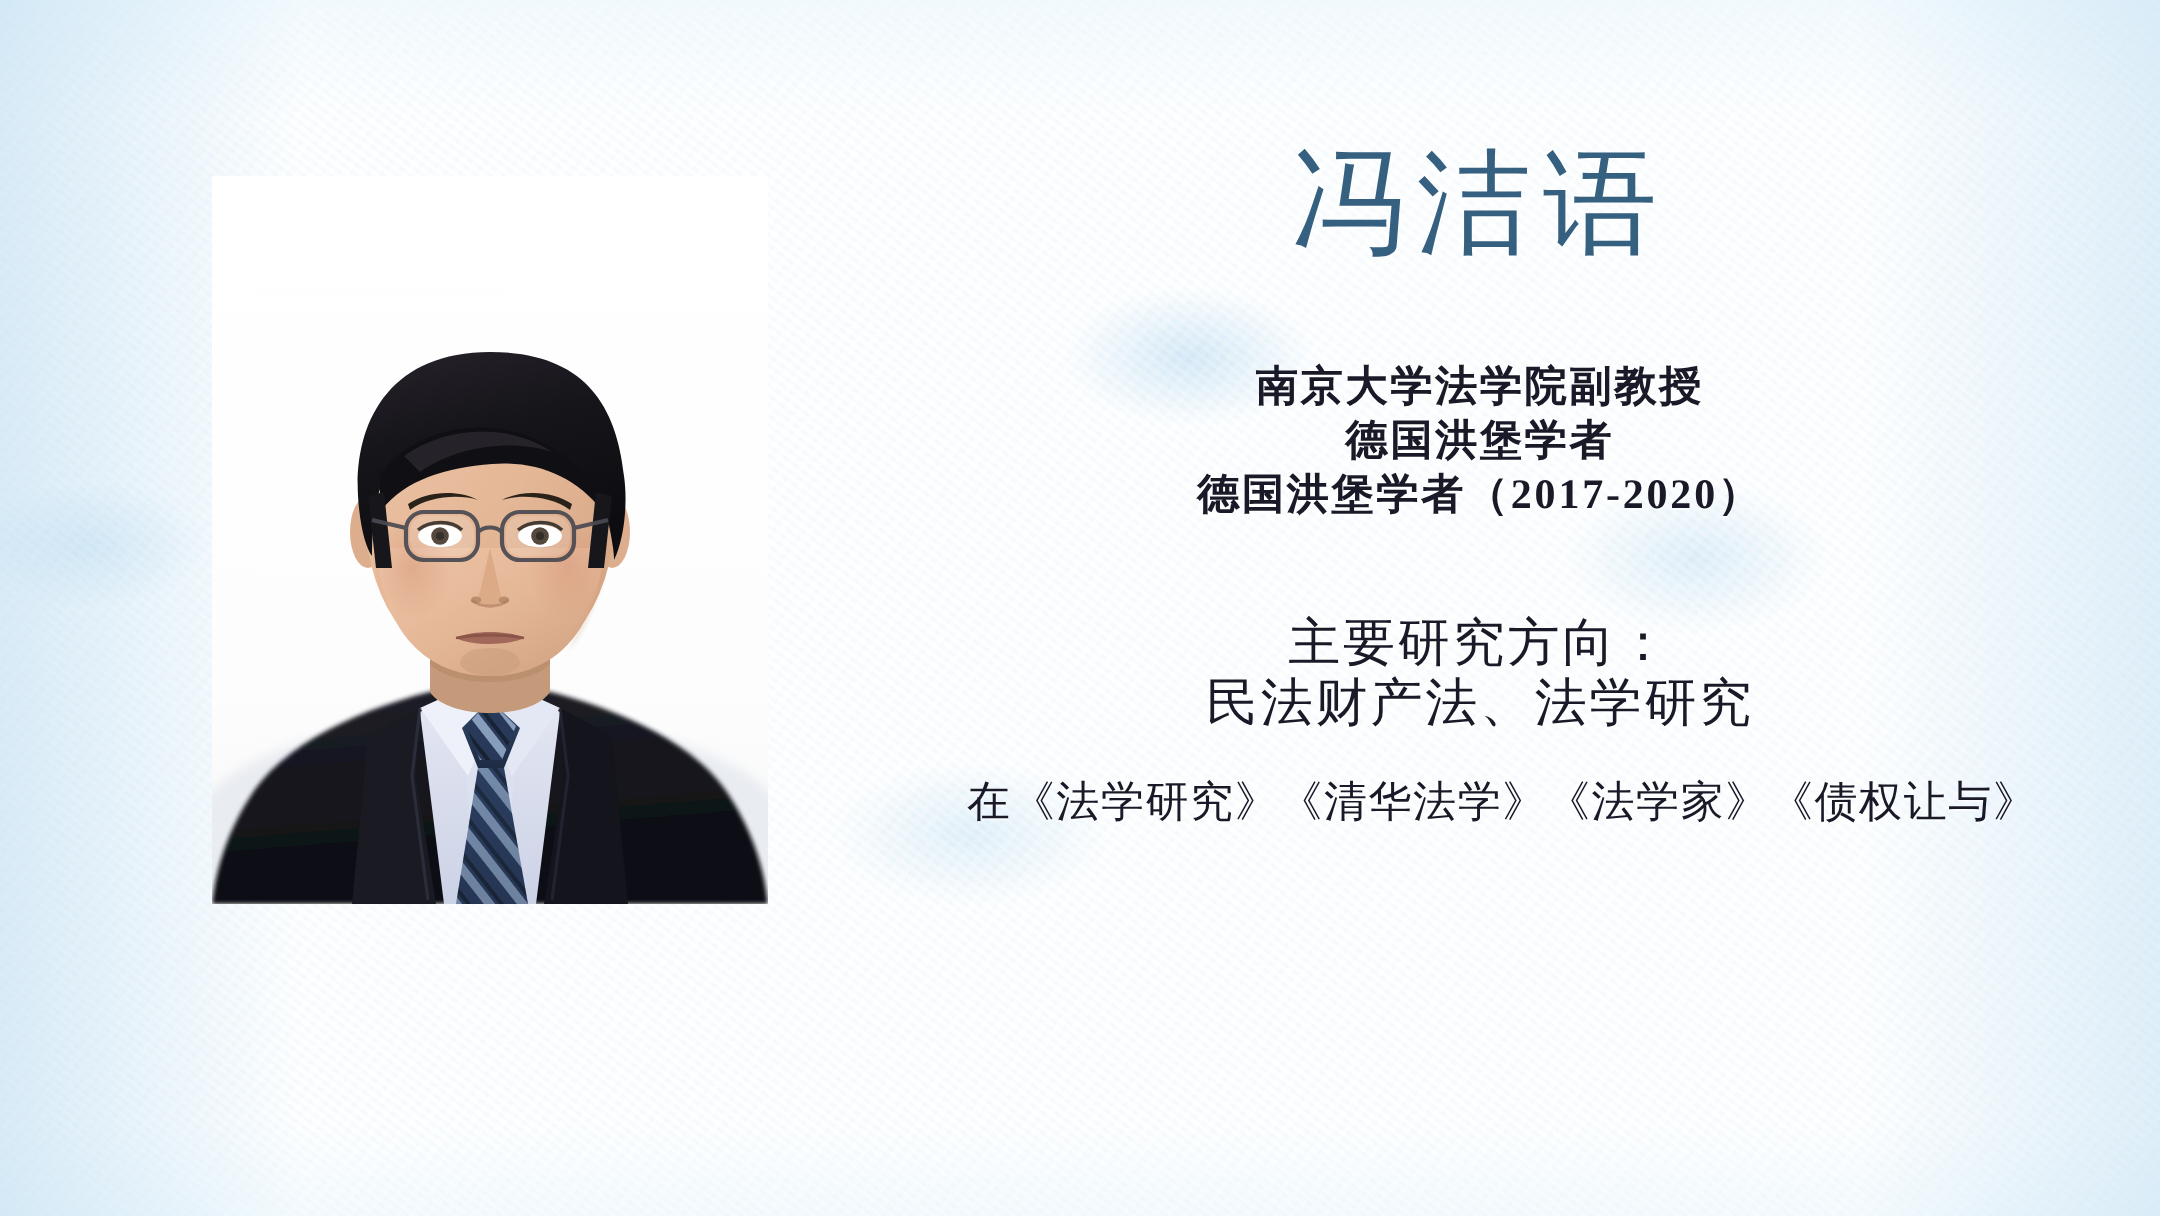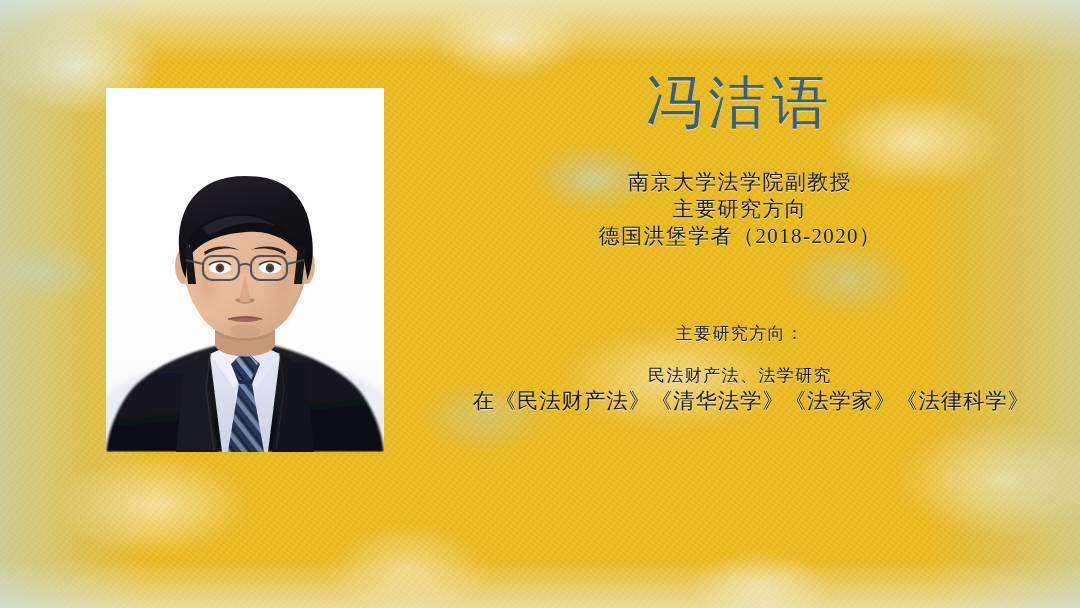--- a/index.html
+++ b/index.html
@@ -7,21 +7,21 @@
 
   body {
     font-family: "Liberation Serif", "DejaVu Serif", serif;
     background:#dcedf8;
     position:relative;
   }
 
   
   #slide {
     position:absolute; inset:0;
-    background-color:#eab308;
+    background-color:#ffffff;
     overflow:hidden;
   }
   #slide .tex {
     position:absolute; inset:-10px;
     background-image:
       radial-gradient(ellipse 120px 70px at 8% 12%,  rgba(255,255,255,.75), rgba(255,255,255,0) 70%),
       radial-gradient(ellipse 150px 90px at 26% 38%, rgba(255,255,255,.55), rgba(255,255,255,0) 70%),
       radial-gradient(ellipse 110px 60px at 47% 8%,  rgba(255,255,255,.60), rgba(255,255,255,0) 70%),
       radial-gradient(ellipse 170px 80px at 62% 62%, rgba(255,255,255,.48), rgba(255,255,255,0) 70%),
       radial-gradient(ellipse 130px 70px at 84% 24%, rgba(255,255,255,.62), rgba(255,255,255,0) 70%),
@@ -70,39 +70,38 @@
     font-size:57px;
     line-height:1;
     letter-spacing:6px;
     color:#36607f;
     font-family:"Liberation Serif","DejaVu Serif",serif;
     text-shadow:0 1px 0 rgba(255,255,255,.55);
   }
 
   .block { position:absolute; left:0; right:0; }
 
-  #credentials { top:169px; }
+  #credentials { top:180px;font-weight:bold; }
   #credentials .ln {
     font-size:21px;
     line-height:27px;
     letter-spacing:1.4px;
     color:#191927;
     white-space:nowrap;
     text-shadow:0 1px 0 rgba(255,255,255,.6);
   }
 
   #research { top:307px; }
   #research .ln {
-    font-size:17px;
+    font-size:26px;
     line-height:30px;
     letter-spacing:1.4px;
     color:#191927;
     white-space:nowrap;
     text-shadow:0 1px 0 rgba(255,255,255,.6);
-    margin-top:12px;
   }
 
   #publications { top:385px; }
   #publications .ln {
     font-size:21.5px;
     line-height:33px;
     letter-spacing:.8px;
     color:#191927;
     white-space:nowrap;
     text-shadow:0 1px 0 rgba(255,255,255,.6);
@@ -275,27 +274,27 @@
       <ellipse cx="139" cy="243" rx="15" ry="7" fill="#c59b7c" opacity=".5"></ellipse>
     </svg>
   </div>
 
   <div id="textcol">
 
     <div id="name">冯洁语</div>
 
     <div class="block" id="credentials">
       <div class="ln">南京大学法学院副教授</div>
-      <div class="ln">主要研究方向</div>
-      <div class="ln">德国洪堡学者（2018-2020）</div>
+      <div class="ln">德国洪堡学者</div>
+      <div class="ln">德国洪堡学者（2017-2020）</div>
     </div>
 
     <div class="block" id="research">
       <div class="ln">主要研究方向：</div>
       <div class="ln">民法财产法、法学研究</div>
     </div>
 
     <div class="block" id="publications">
-      <div class="ln">　在《民法财产法》《清华法学》《法学家》《法律科学》</div>
+      <div class="ln">　在《法学研究》《清华法学》《法学家》《债权让与》</div>
     </div>
 
   </div>
 </div>
 
 </body></html>

